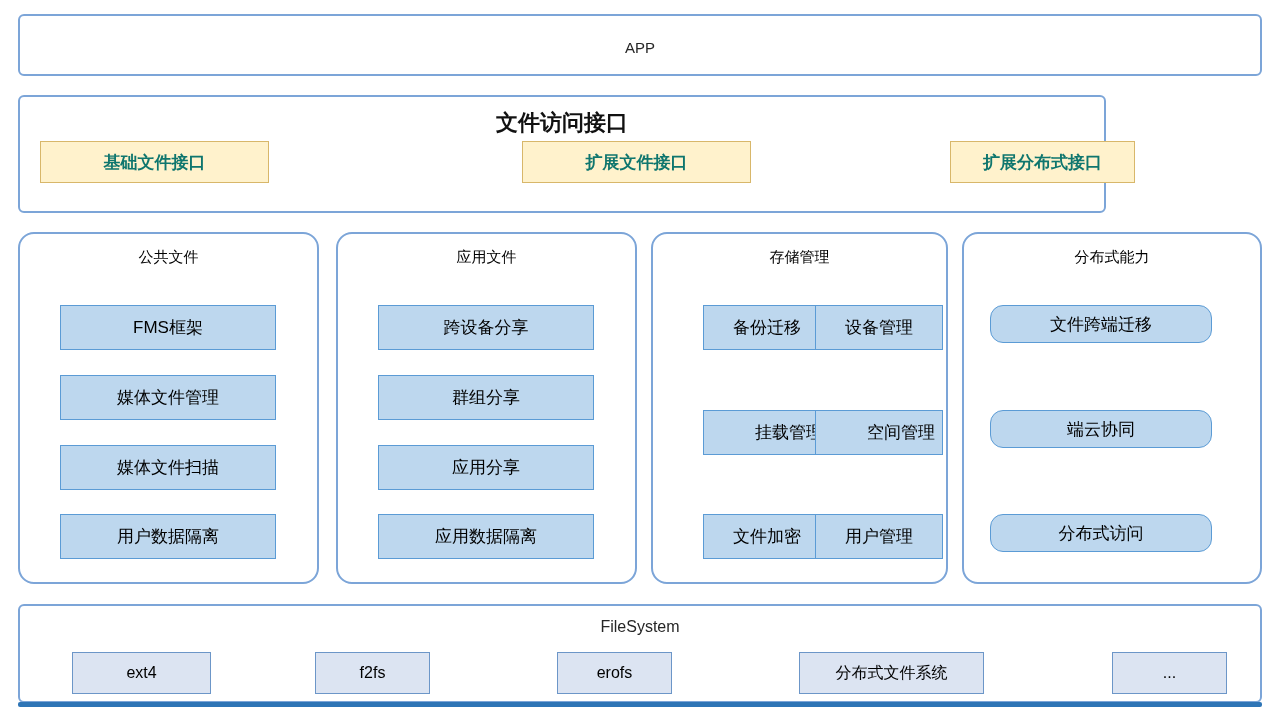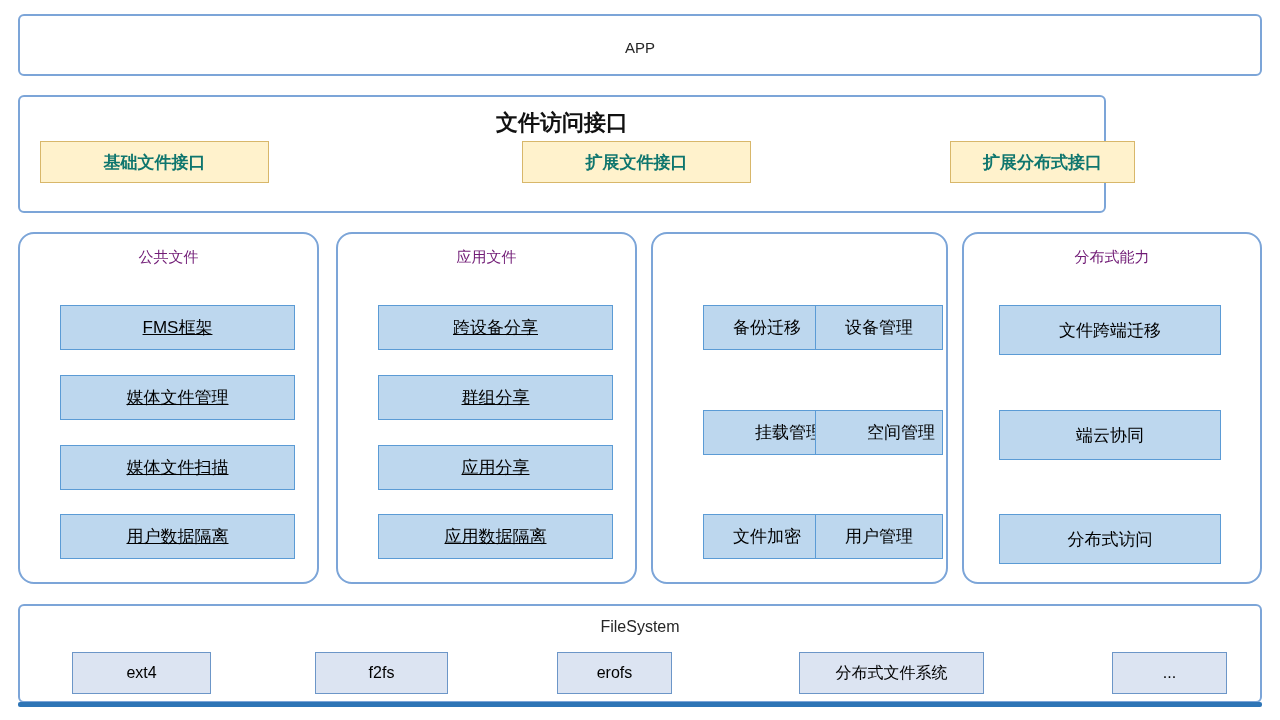--- a/index.html
+++ b/index.html
@@ -70,21 +70,21 @@
     justify-content: center;
     font-size: 16px;
     color: #000000;
   }
   .col-title {
     position: absolute;
     left: 0; right: 0;
     top: 14px;
     text-align: center;
     font-size: 15px;
-    color: #701a75;
+    color: #000000;
   }
   .bottom-bar {
     position: absolute;
     left: 18px;
     top: 702px;
     width: 1244px;
     height: 5px;
     background: #2e75b6;
     border-radius: 2px;
   }
@@ -98,44 +98,44 @@
   .ybox-1 { left: 20px;  top: 44px; width: 229px; height: 42px; }
   .ybox-2 { left: 502px; top: 44px; width: 229px; height: 42px; }
   .ybox-3 { left: 930px; top: 44px; width: 185px; height: 42px; }
 
   
   .col-1 { left: 18px;  top: 232px; width: 301px; height: 352px; }
   .col-2 { left: 336px; top: 232px; width: 301px; height: 352px; }
   .col-3 { left: 651px; top: 232px; width: 297px; height: 352px; }
   .col-4 { left: 962px; top: 232px; width: 300px; height: 352px; }
 
-  .c12-box { left: 40px; width: 235px; height: 45px; text-decoration: underline; }
+  .c12-box { left: 40px; width: 216px; height: 45px; }
   .row-a { top: 71px; }
   .row-b { top: 141px; }
   .row-c { top: 211px; }
   .row-d { top: 280px; }
 
   .c3-box { width: 128px; height: 45px; }
   .c3-left  { left: 12px; margin-left: 38px; }
   .c3-right { left: 162px; }
   .c3-row-a { top: 71px; }
   .c3-row-b { top: 176px; padding-left: 44px; }
   .c3-row-c { top: 280px; }
 
-  .c4-box { left: 35px; width: 222px; height: 50px; }
+  .c4-box { left: 26px; width: 222px; height: 38px; border-radius: 13px; }
   .c4-row-a { top: 71px; }
   .c4-row-b { top: 176px; }
   .c4-row-c { top: 280px; }
 
   
   .fs-layer { left: 18px; top: 604px; width: 1244px; height: 99px; }
   .fs-title { top: 12px; font-size: 16px; }
   .fs-row { top: 46px; height: 42px; }
   .fs-1 { left: 52px;   width: 139px; }
-  .fs-2 { left: 295px;  width: 133px; }
+  .fs-2 { left: 295px;  width: 115px; }
   .fs-3 { left: 537px;  width: 115px; }
   .fs-4 { left: 779px;  width: 185px; }
   .fs-5 { left: 1092px; width: 115px; }
 </style>
 </head>
 <body>
 
 <div class="canvas">
 
   <div class="container app-layer">
@@ -159,20 +159,21 @@
 
   <div class="container col-container col-2">
     <div class="col-title">应用文件</div>
     <div class="bbox c12-box row-a">跨设备分享</div>
     <div class="bbox c12-box row-b">群组分享</div>
     <div class="bbox c12-box row-c">应用分享</div>
     <div class="bbox c12-box row-d">应用数据隔离</div>
   </div>
 
   <div class="container col-container col-3">
+    <div class="col-title">存储管理</div>
     <div class="bbox c3-box c3-left c3-row-a">备份迁移</div>
     <div class="bbox c3-box c3-right c3-row-a">设备管理</div>
     <div class="bbox c3-box c3-left c3-row-b">挂载管理</div>
     <div class="bbox c3-box c3-right c3-row-b">空间管理</div>
     <div class="bbox c3-box c3-left c3-row-c">文件加密</div>
     <div class="bbox c3-box c3-right c3-row-c">用户管理</div>
   </div>
 
   <div class="container col-container col-4">
     <div class="col-title">分布式能力</div>

